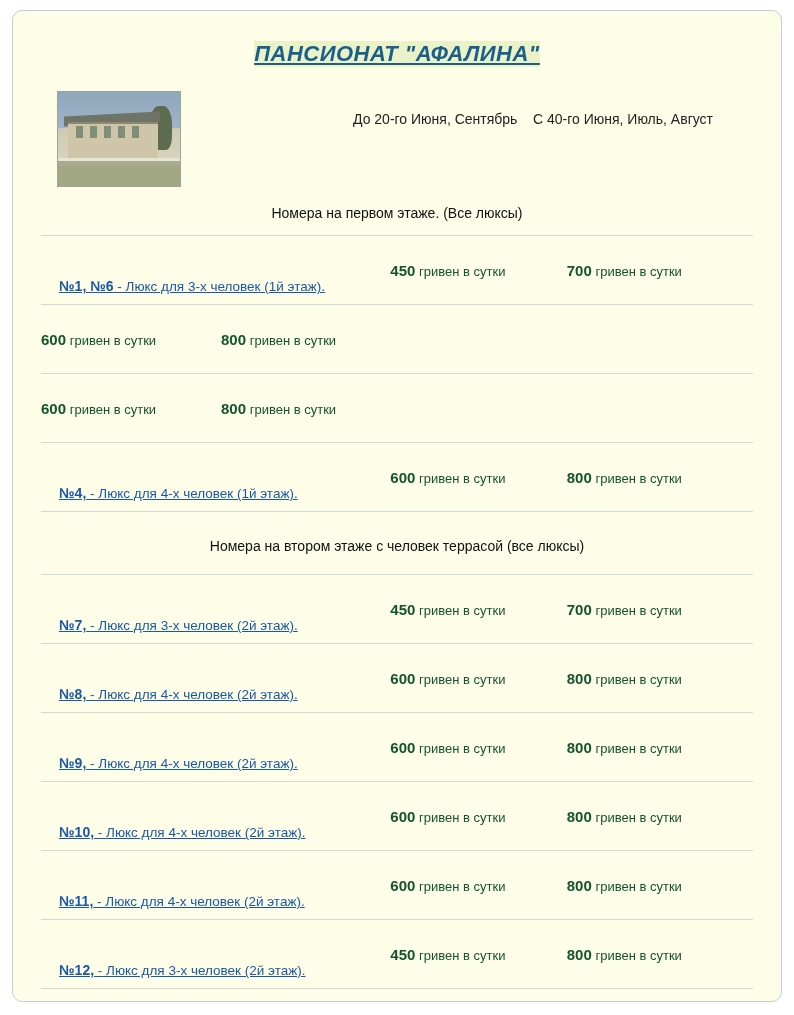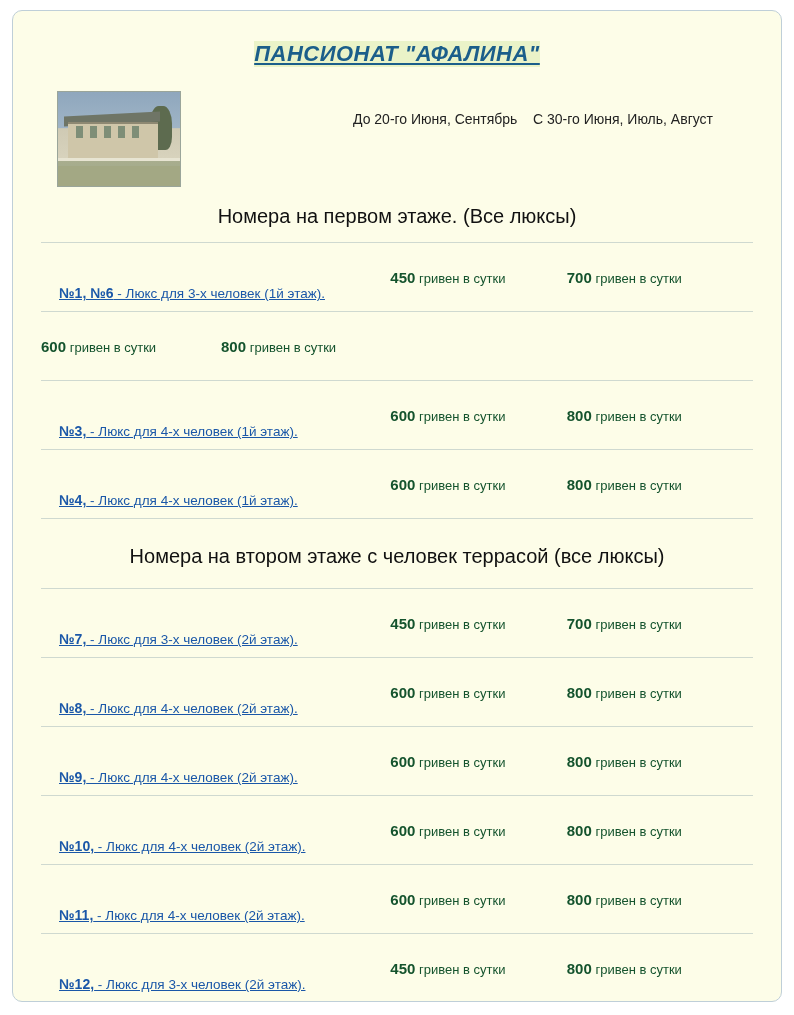--- a/index.html
+++ b/index.html
@@ -104,21 +104,21 @@
   .head-col {
     font-size: 14px;
     color: #222;
     line-height: 20px;
   }
   .head-col.first { width: 180px; }
   .head-col.second { width: 190px; }
 
   .section-head {
     text-align: center;
-    font-size: 20px;
+    font-size: 14px;
     color: #111;
     padding: 18px 0 14px 0;
   }
   .section-head.second { padding: 26px 0 20px 0; }
 
   .rule {
     height: 1px;
     background: #cfd9d0;
     margin: 0 4px;
   }
@@ -171,42 +171,41 @@
         <div class="win" style="left:18px;"></div>
         <div class="win" style="left:32px;"></div>
         <div class="win" style="left:46px;"></div>
         <div class="win" style="left:60px;"></div>
         <div class="win" style="left:74px;"></div>
         <div class="fence"></div>
         <div class="path"></div>
       </div>
       <div class="head-cols">
         <div class="head-col first">До 20-го Июня, Сентябрь</div>
-        <div class="head-col second">С 30-го Июня, Июль, Август</div>
+        <div class="head-col second">С 40-го Июня, Июль, Август</div>
       </div>
     </div>
 
     <div class="section-head">Номера на первом этаже. (Все люксы)</div>
     <div class="rule"></div>
 
     <div class="row">
       <div class="cell-name"><span class="num">№1, №6</span><span> - Люкс для 3-х человек (1й этаж).</span></div>
       <div class="cell-price p1"><span class="amount">450</span> <span>гривен в сутки</span></div>
       <div class="cell-price p2"><span class="amount">700</span> <span>гривен в сутки</span></div>
     </div>
     <div class="rule"></div>
 
     <div class="row">
       <div class="cell-price p1"><span class="amount">600</span> <span>гривен в сутки</span></div>
       <div class="cell-price p2"><span class="amount">800</span> <span>гривен в сутки</span></div>
     </div>
     <div class="rule"></div>
 
     <div class="row">
-      <div class="cell-name"><span class="num">№3,</span><span> - Люкс для 4-х человек (1й этаж).</span></div>
       <div class="cell-price p1"><span class="amount">600</span> <span>гривен в сутки</span></div>
       <div class="cell-price p2"><span class="amount">800</span> <span>гривен в сутки</span></div>
     </div>
     <div class="rule"></div>
 
     <div class="row">
       <div class="cell-name"><span class="num">№4,</span><span> - Люкс для 4-х человек (1й этаж).</span></div>
       <div class="cell-price p1"><span class="amount">600</span> <span>гривен в сутки</span></div>
       <div class="cell-price p2"><span class="amount">800</span> <span>гривен в сутки</span></div>
     </div>

